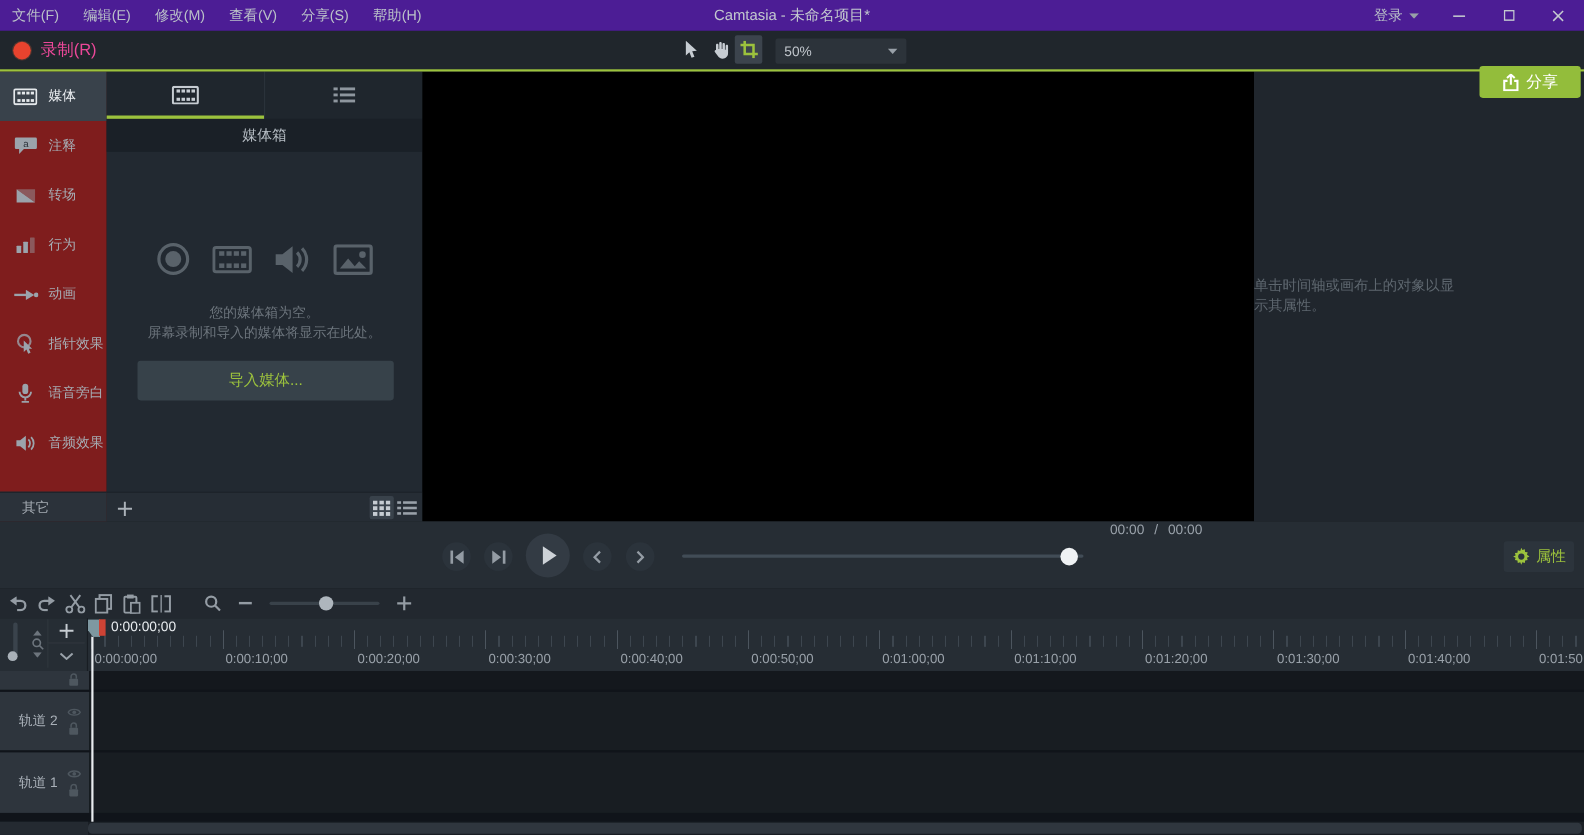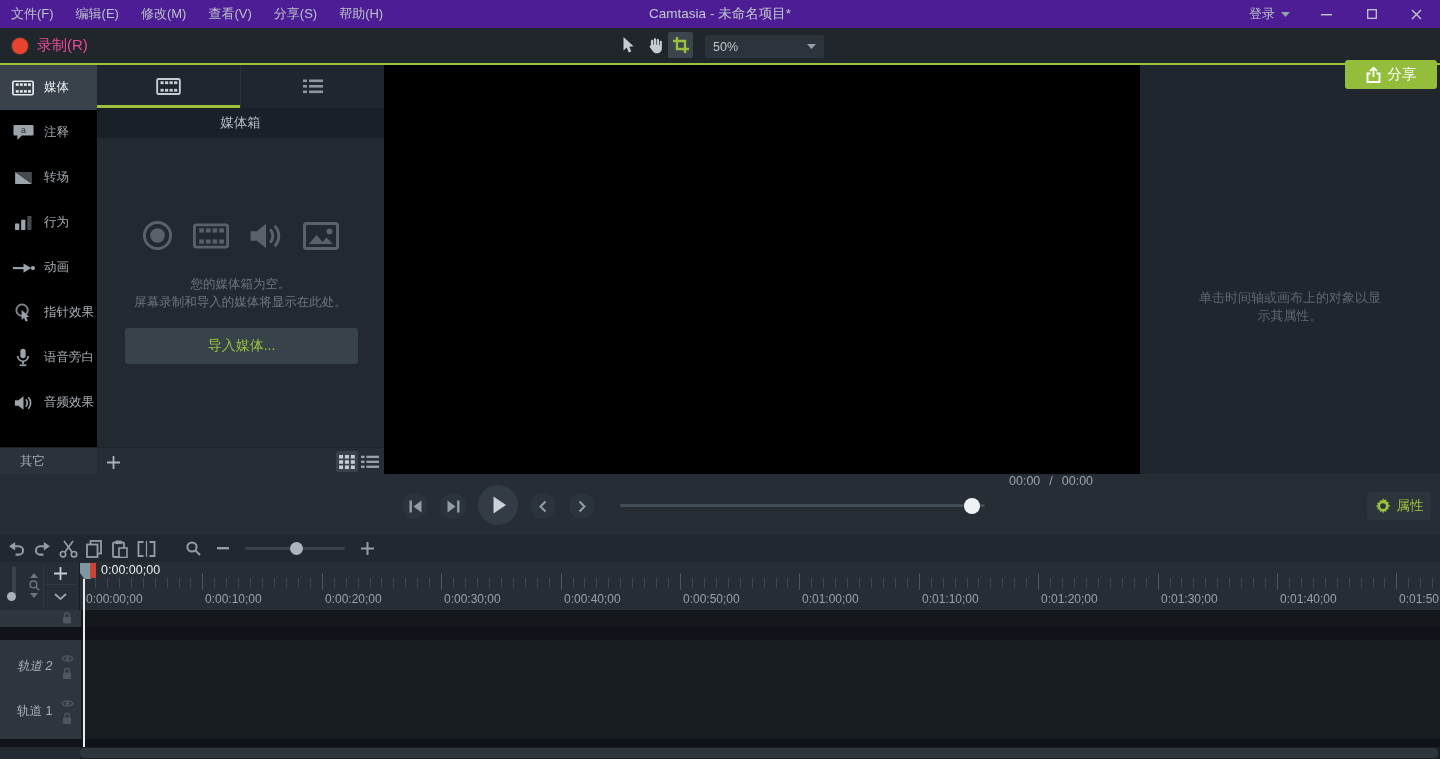--- a/index.html
+++ b/index.html
@@ -26,21 +26,21 @@
   .canvas-tools{left:616px;top:4px;display:flex;gap:1px;}
   .tool-btn{width:25px;height:26px;display:flex;align-items:center;justify-content:center;color:#c6ccd2;border-radius:2px;}
   .tool-btn.active{background:#3c444d;color:#9cc23d;}
   .zoom-select{left:705px;top:7px;width:119px;height:23px;background:#2c333a;border-radius:2px;
                color:#c0c6cc;font-size:12.5px;display:flex;align-items:center;padding:0 8px;box-sizing:border-box;}
   .zoom-caret{margin-left:auto;color:#98a0a8;}
   .share-btn{left:1345px;top:4px;width:92px;height:29px;background:#93bd3b;border-radius:3px;
              display:flex;align-items:center;justify-content:center;gap:7px;color:#fff;font-size:14.5px;margin-top:28px;}
 
   
-  .sidebar{left:0;top:65px;width:97px;height:409px;background:#000000;}
+  .sidebar{left:0;top:65px;width:97px;height:409px;background:#7f1d1d;}
   .side-item{height:45px;display:flex;align-items:center;gap:9px;padding-left:11px;color:#a6adb4;font-size:12.5px;}
   .side-item .sic{color:#9ba3ab;width:24px;display:flex;justify-content:center;}
   .side-item.active{background:#39424b;color:#eef1f4;}
   .side-item.active .sic{color:#e4e8eb;}
   .side-more{left:0;top:382px;width:97px;height:27px;background:#2b323a;border-top:1px solid #1c2228;
              display:flex;align-items:center;padding-left:20px;color:#a6adb4;font-size:12.5px;box-sizing:border-box;}
 
   
   .media-panel{left:97px;top:65px;width:287px;height:409px;background:#222931;}
   .mp-tabs{height:43px;display:flex;background:#1f262d;}
@@ -57,21 +57,21 @@
               color:#9cc23d;font-size:14px;display:flex;align-items:center;justify-content:center;}
   .mp-bottom{left:0;bottom:0;width:287px;height:27px;background:#262d35;border-top:1px solid #1c2228;box-sizing:border-box;}
   .mp-plus{left:7px;top:5px;width:18px;height:18px;display:flex;align-items:center;justify-content:center;color:#aab1b8;}
   .view-btn{top:3px;width:22px;height:21px;display:flex;align-items:center;justify-content:center;color:#99a1a9;border-radius:2px;}
   .view-grid{right:26px;background:#39424b;color:#c6ccd2;}
   .view-list{right:3px;}
 
   
   .canvas{left:384px;top:65px;width:756px;height:409px;background:#000;}
   .props-panel{left:1140px;top:65px;width:300px;height:409px;background:#20262d;}
-  .props-hint{left:0;right:0;top:186px;text-align:center;color:#5e676f;font-size:13px;line-height:18px;margin-top:38px;}
+  .props-hint{left:0;right:0;top:186px;text-align:left;color:#5e676f;font-size:13px;line-height:18px;}
 
   
   .playbar{left:0;top:474px;width:1440px;height:61px;background:#262d34;}
   .pb-btn{position:absolute;border-radius:50%;display:flex;align-items:center;justify-content:center;
           background:#2b333b;color:#949ca4;}
   .pb-s{width:26px;height:26px;top:19px;}
   .pb-play{left:478px;top:11px;width:40px;height:40px;background:#333b44;color:#cdd2d7;padding-left:3px;box-sizing:border-box;}
   .pb-track{left:620px;top:30px;width:365px;height:3px;background:#414c56;border-radius:2px;}
   .pb-handle{left:964px;top:24px;width:16px;height:16px;border-radius:50%;background:#eff2f4;}
   .pb-time{left:997px;top:0;height:61px;display:flex;gap:9px;color:#9aa2aa;font-size:12.5px;margin-left:12px;}
@@ -106,21 +106,21 @@
   .ph-flag{position:absolute;left:0;top:1px;width:11px;height:16px;background:#7e98a1;
            clip-path:polygon(0 0,100% 0,100% 100%,42% 100%,0 62%);}
   .ph-red{position:absolute;left:10px;top:1px;width:6px;height:15px;background:#cd4335;}
   .ph-label{position:absolute;left:21px;top:1px;color:#e9edf0;font-size:12.5px;}
   .playhead-line{left:83px;top:579px;width:2px;height:168px;background:#e8ecef;z-index:4;}
 
   
   .tracks{left:0;top:610px;width:1440px;height:137px;background:#10141a;}
   .track-row{position:absolute;left:0;width:1440px;}
   .tr-partial{top:0;height:17px;}
-  .tr-2{top:30px;height:53px;font-style:italic;}
+  .tr-2{top:19px;height:53px;}
   .tr-1{top:74px;height:55px;}
   .track-head{position:absolute;left:0;top:0;width:81px;height:100%;background:#2e353d;
               display:flex;align-items:center;padding-left:17px;color:#a9b0b8;font-size:12.5px;box-sizing:border-box;}
   .track-icons{position:absolute;left:58px;top:50%;transform:translateY(-50%);display:flex;flex-direction:column;
                gap:4px;color:#4e575f;align-items:center;width:18px;}
   .track-body{position:absolute;left:81px;top:0;right:0;height:100%;background:#181d22;}
   .tr-partial .track-body{background:#14181d;}
 
   
   .hscroll{left:0;top:747px;width:1440px;height:12px;background:#1a1f25;}

